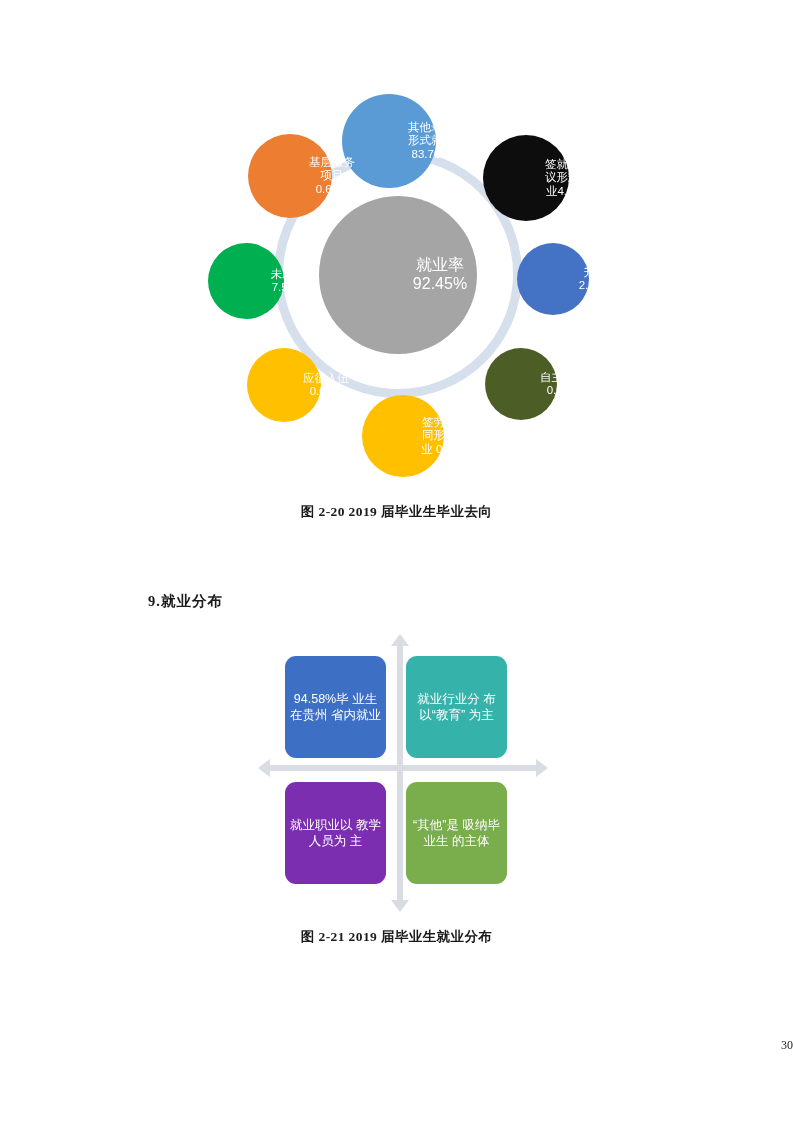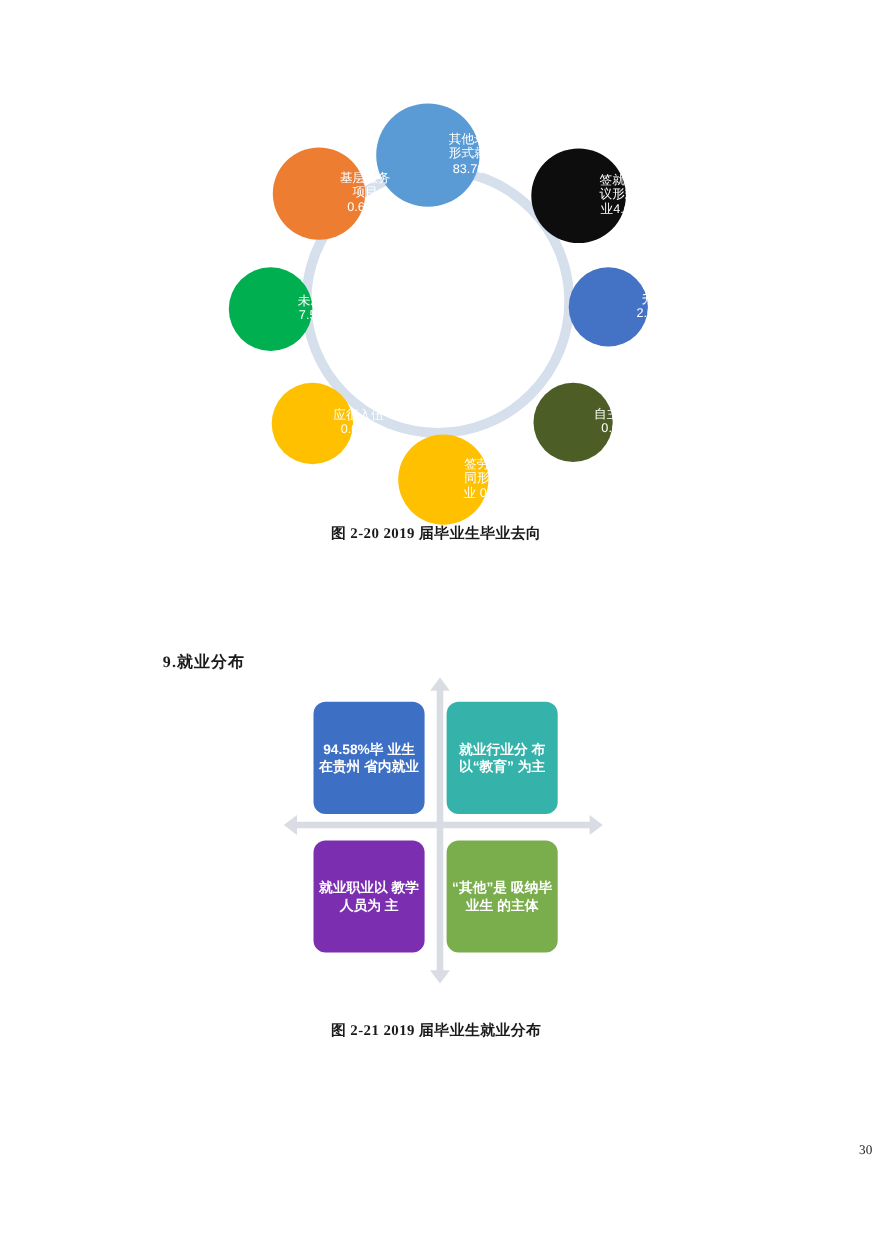--- a/index.html
+++ b/index.html
@@ -94,42 +94,41 @@
     position: absolute;
     width: 100%;
     left: 0;
     text-align: center;
     font-family: "Liberation Serif", "DejaVu Serif", serif;
     font-weight: bold;
     font-size: 13.5px;
     color: #1a1a1a;
     letter-spacing: 0.4px;
   }
-  .caption-1 { top: 476px; font-family: Liberation Serif, serif; }
+  .caption-1 { top: 503px; font-family: Liberation Serif, serif; }
   .caption-2 { top: 928px; }
 
   .section-heading {
     position: absolute;
     left: 148px;
     top: 592px;
     font-family: "Liberation Serif", "DejaVu Serif", serif;
     font-weight: bold;
     font-size: 14.5px;
     color: #1a1a1a;
     letter-spacing: 1px;
   }
 
   
   .fig-quadrant {
     position: absolute;
     left: 258px;
-    top: 616px;
+    top: 634px;
     width: 290px;
     height: 275px;
-    font-weight: bold;
   }
   .axis {
     position: absolute;
     background: #d9dce3;
   }
   .axis-v { left: 139px; top: 10px; width: 6px; height: 258px; }
   .axis-h { left: 10px; top: 131px; width: 270px; height: 6px; }
   .arrow {
     position: absolute;
     width: 0; height: 0;
@@ -191,20 +190,26 @@
   }
 </style>
 </head>
 <body>
 
 <div class="page">
 
   <div class="fig-circles">
     <div class="ring"></div>
 
+    <div class="bubble b-center">
+      <span>
+        <span>就业率</span>
+        <span>92.45%</span>
+      </span>
+    </div>
 
     <div class="bubble b-other">
       <span>
         <span>其他录用</span>
         <span>形式就业</span>
         <span>83.70%</span>
       </span>
     </div>
 
     <div class="bubble b-agreement">

